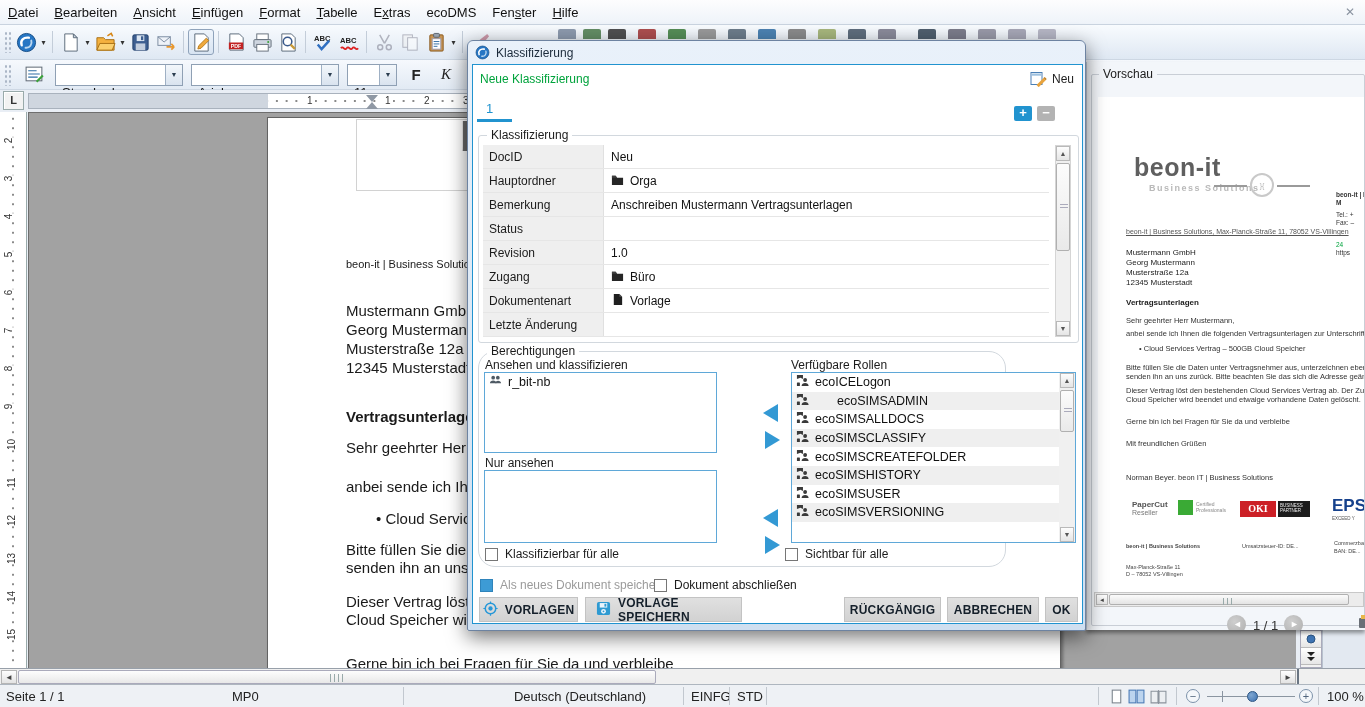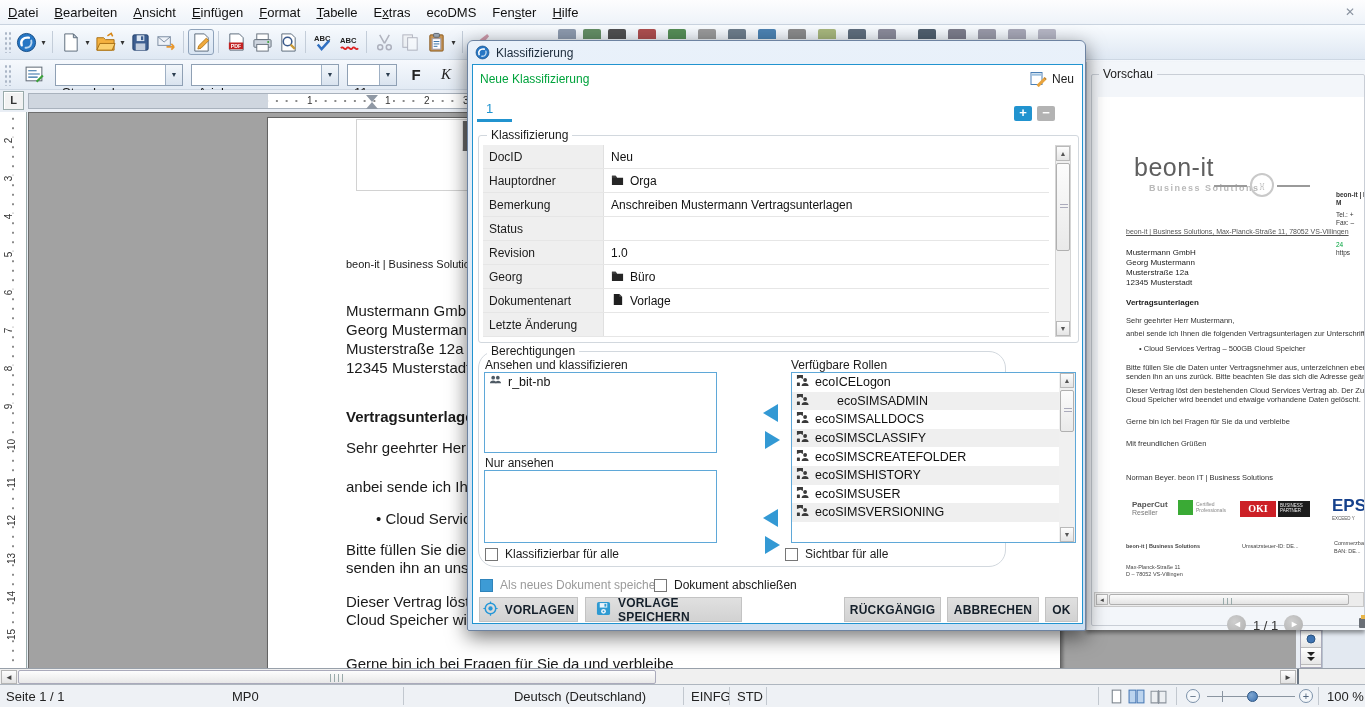--- a/index.html
+++ b/index.html
@@ -161,21 +161,21 @@
     display:flex; align-items:center; justify-content:center; gap:7px; padding:0 10px; letter-spacing:.2px; }
   .dlg-btn svg { width:15px; height:15px; }
 
   
   #preview { position:absolute; left:1086px; top:62px; width:279px; height:568px; z-index:15;
     background:#f3f6fa; border-left:1px solid #c2cbd6; box-shadow:0 3px 4px rgba(0,0,0,.4); overflow:hidden; }
   #pv-box { position:absolute; left:4px; top:12px; width:274px; height:552px; border:1px solid #c9ced6; border-radius:2px; }
   #pv-legend { position:absolute; top:-8px; left:7px; background:#f3f6fa; padding:0 4px; font-size:12px; color:#1b1b1b; }
   #pv-page { position:absolute; left:6px; top:22px; width:266px; height:495px; background:#fff; overflow:hidden; }
   .pv-t { position:absolute; white-space:nowrap; color:#222; }
-  #pv-logo-big { font-size:25px; font-weight:normal; color:#5f5f5f; letter-spacing:.5px; }
+  #pv-logo-big { font-size:25px; font-weight:bold; color:#5f5f5f; letter-spacing:.5px; }
   #pv-logo-sub { font-size:9px; font-weight:bold; color:#b9b9b9; letter-spacing:1.5px; }
   #pv-circle { position:absolute; left:152px; top:76px; width:24px; height:24px; border:2px solid #c9c9c9;
     border-radius:50%; color:#b5b5b5; font-size:7px; text-align:center; line-height:22px; }
   .pv-dash { position:absolute; top:88px; height:2px; background:#9a9a9a; }
   #pv-scroll { position:absolute; left:2px; top:517px; width:270px; height:15px; background:#ececec; border:1px solid #c8c8c8; }
   #pv-scroll .pth { position:absolute; left:14px; top:1px; width:240px; height:11px;
     background:linear-gradient(#fbfbfb,#e4e4e4); border:1px solid #b0b0b0; border-radius:2px; }
   #pv-scroll .pgr { position:absolute; left:50%; top:3px; width:12px; height:7px; margin-left:-6px;
     background-image:repeating-linear-gradient(to right,#9aa 0 1px,transparent 1px 4px); }
   .nav-circ { position:absolute; width:19px; height:19px; border-radius:50%;
@@ -539,21 +539,21 @@
             <div class="frow">
               <div class="flabel">Status</div>
             </div>
             <div class="frow">
               <div class="flabel">Revision</div>
               <div class="fvalue">
                 <span>1.0</span>
               </div>
             </div>
             <div class="frow">
-              <div class="flabel">Georg</div>
+              <div class="flabel">Zugang</div>
               <div class="fvalue">
                 <span><svg viewBox="0 0 14 14">
                     <path d="M1 3h4l1.5 2H13v8H1z" fill="#262626"></path>
                     <path d="M1 3h4l1.5 2H1z" fill="#404040"></path>
                   </svg></span>
                 <span>Büro</span>
               </div>
             </div>
             <div class="frow">
               <div class="flabel">Dokumentenart</div>

